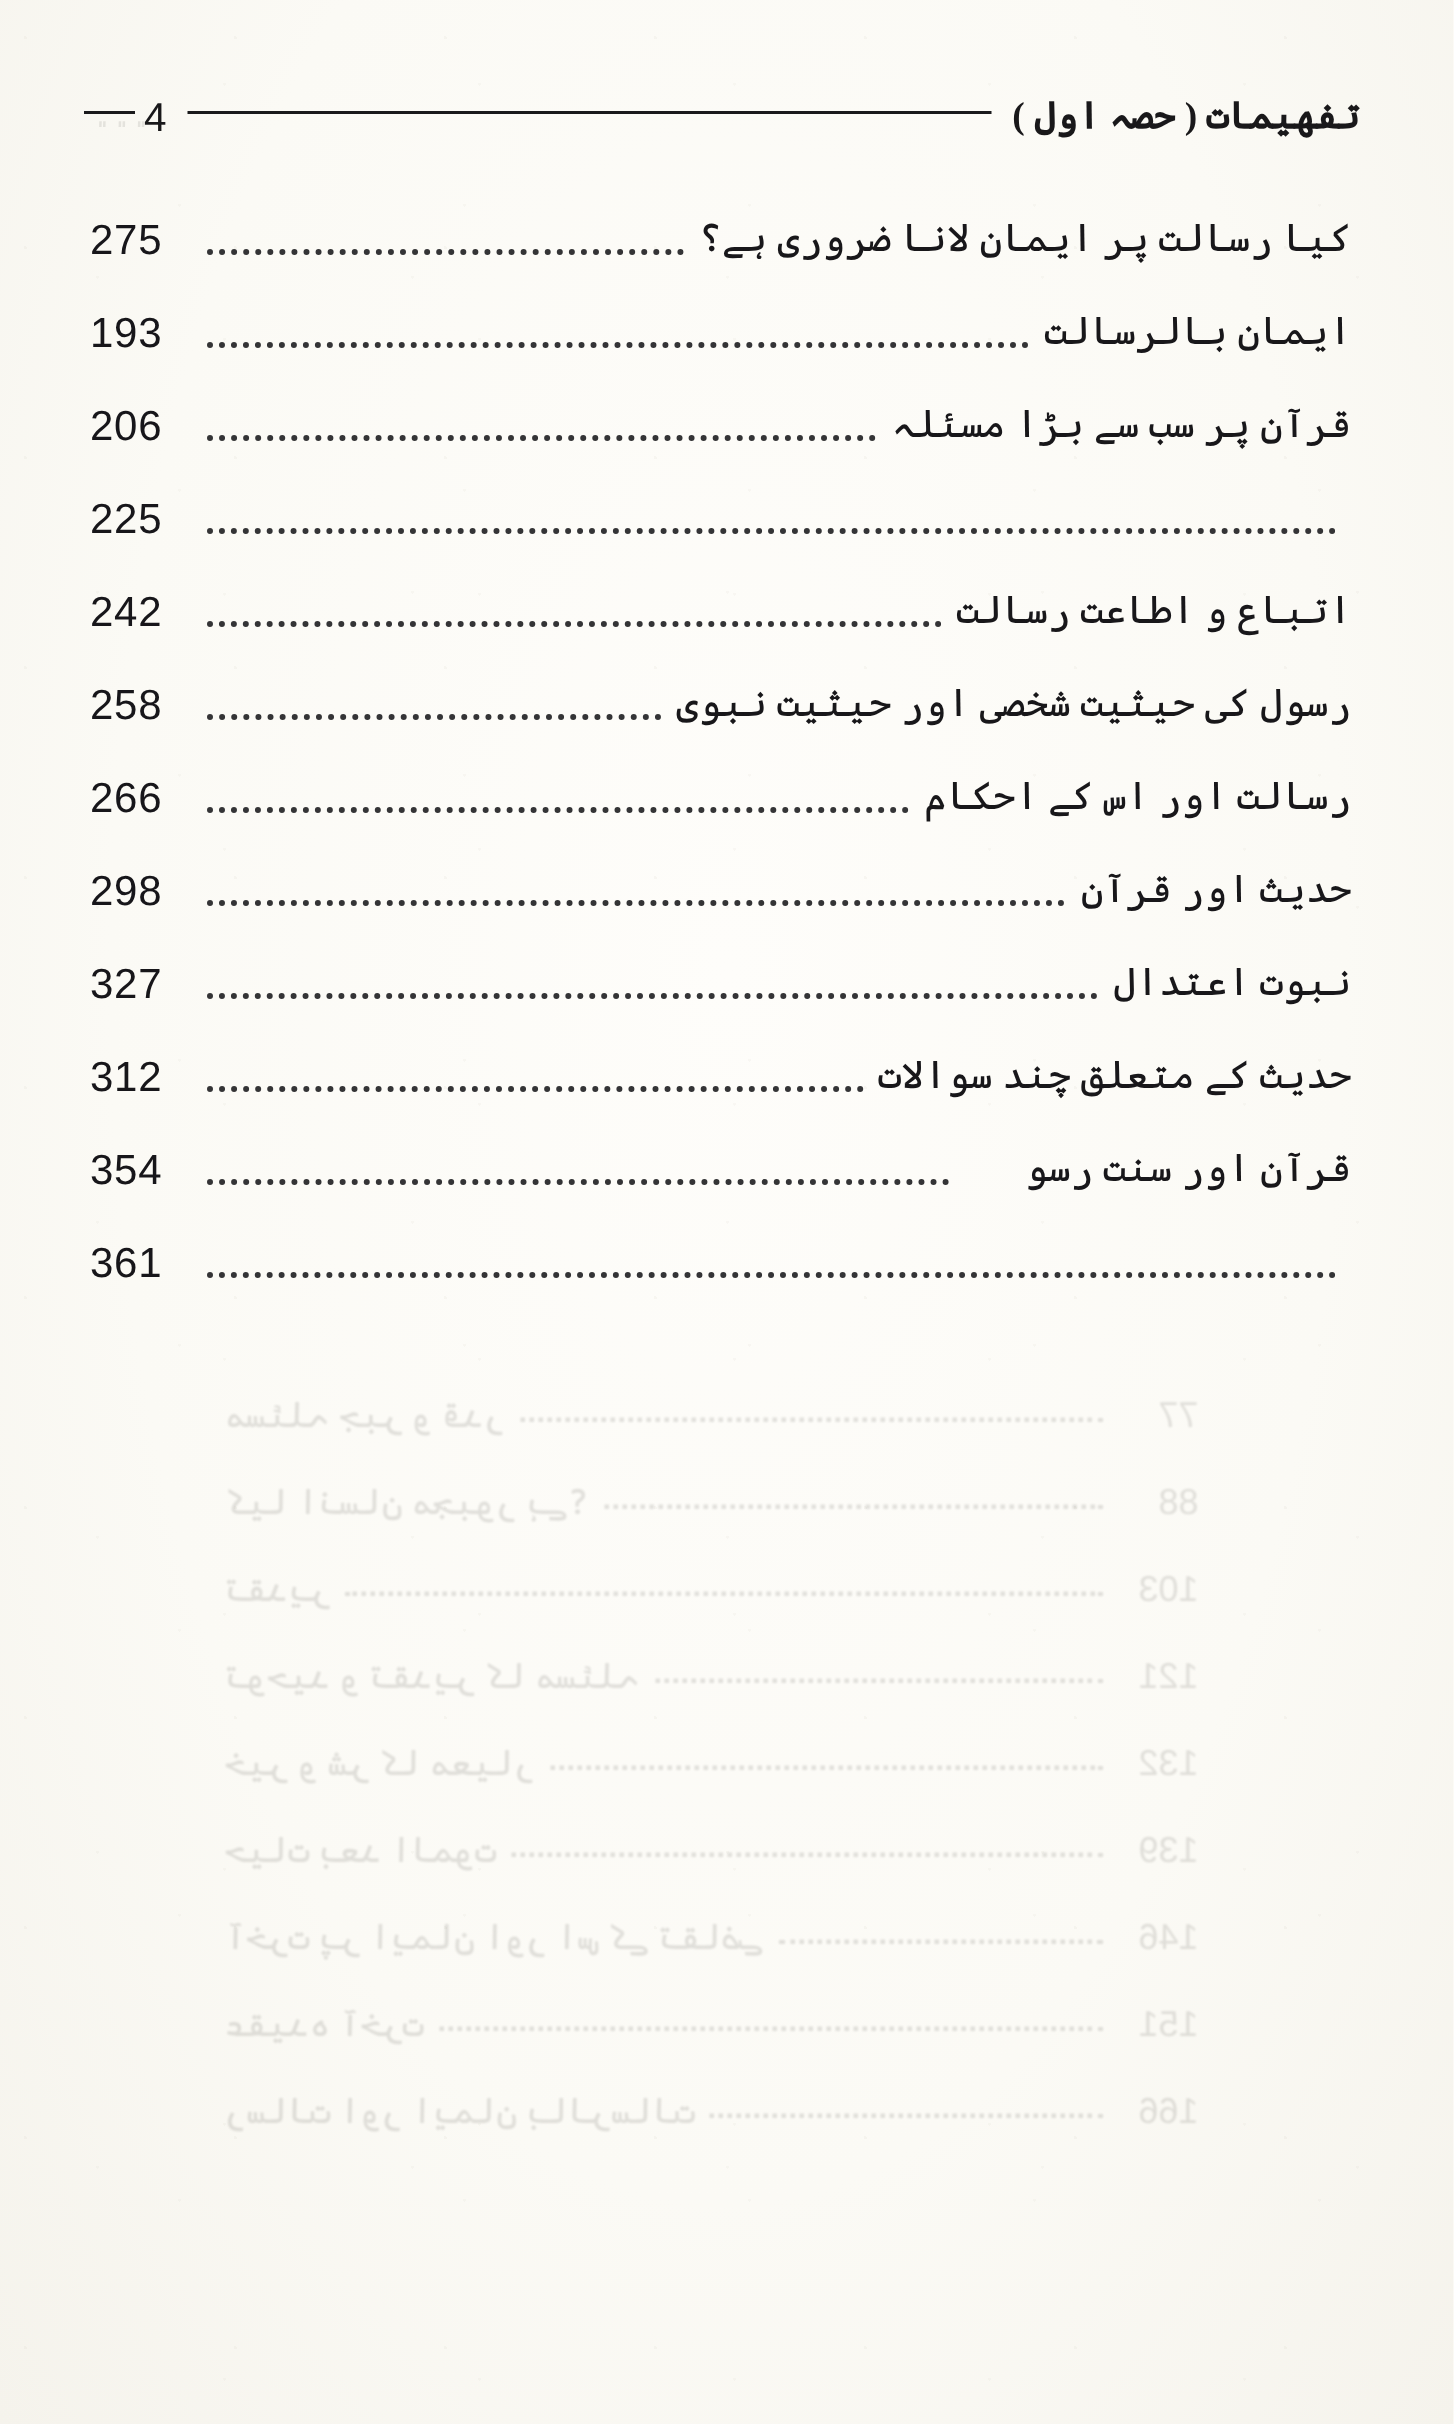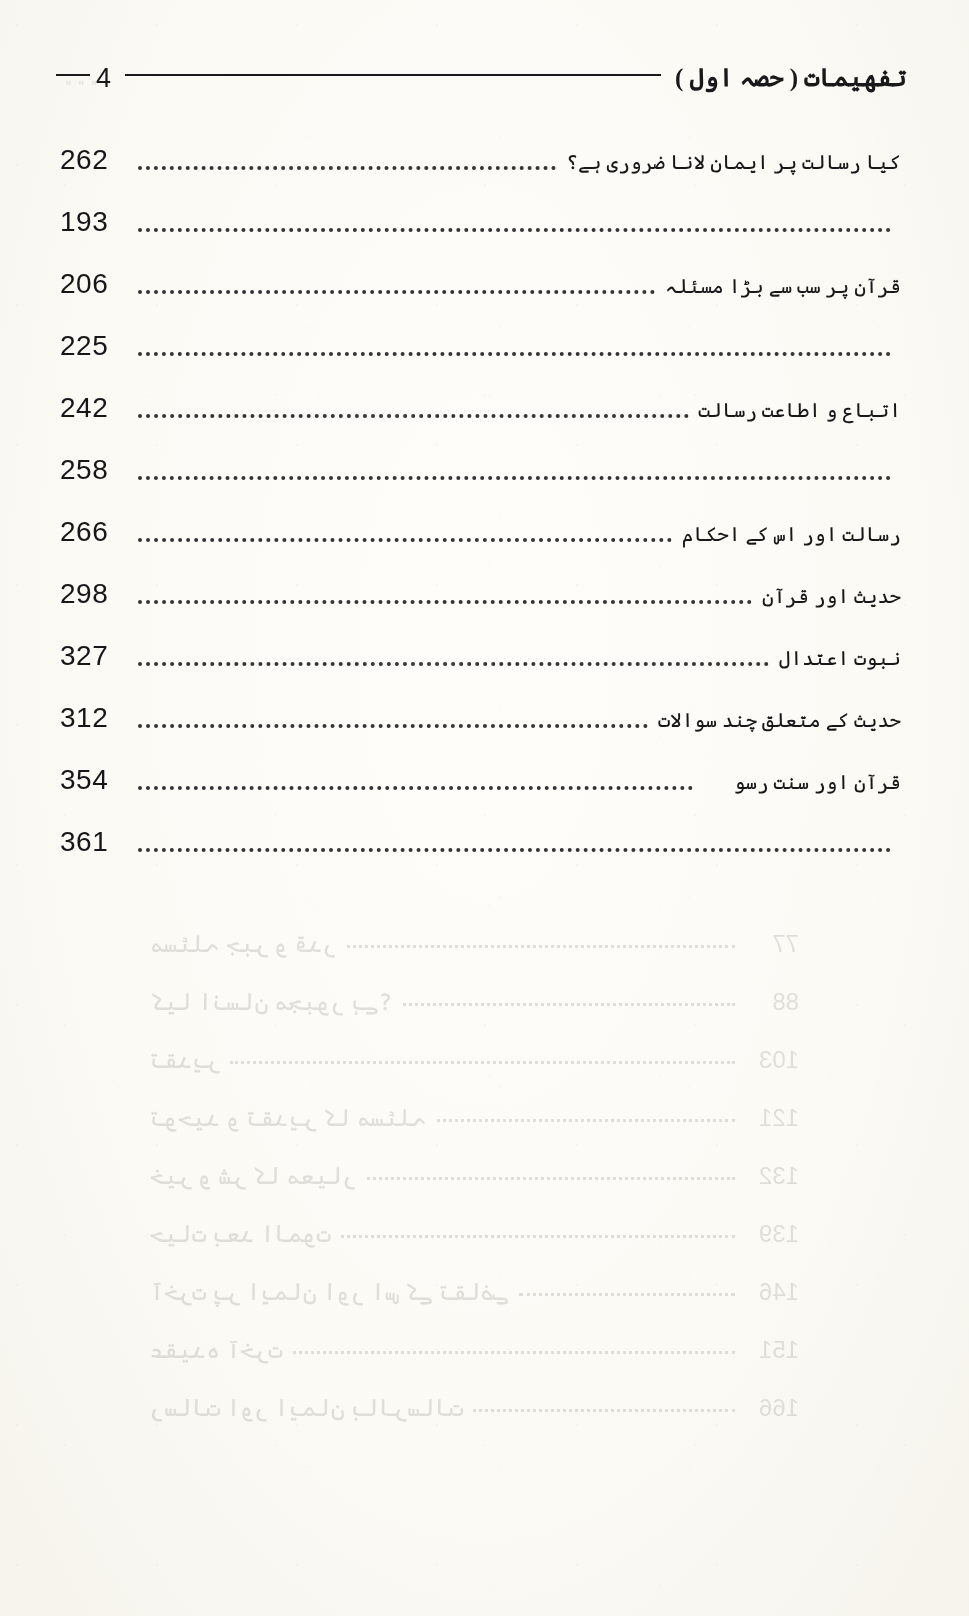--- a/index.html
+++ b/index.html
@@ -86,21 +86,21 @@
     left: 60px;
     right: 68px;
   }
   .toc-row {
     display: flex;
     align-items: flex-end;
     direction: rtl;
     height: 62px;
   }
   .toc-title {
-    font-size: 20px;
+    font-size: 26px;
     line-height: 1.15;
     color: #18171a;
     white-space: nowrap;
     padding-bottom: 8px;
     font-family: "Liberation Serif", serif;
   }
   .dots {
     flex: 1 1 auto;
     margin: 0 10px 12px 12px;
     height: 6px;
@@ -180,24 +180,25 @@
       <span class="page-num-head">4</span>
       <span class="rule-short"></span>
     </div>
   </div>
 
   <div class="toc">
 
     <div class="toc-row">
       <span class="toc-title">کیا رسالت پر ایمان لانا ضروری ہے؟</span>
       <span class="dots"></span>
-      <span class="toc-page">262</span>
-    </div>
-
-    <div class="toc-row">
+      <span class="toc-page">275</span>
+    </div>
+
+    <div class="toc-row">
+      <span class="toc-title">ایمان بالرسالت</span>
       <span class="dots"></span>
       <span class="toc-page">193</span>
     </div>
 
     <div class="toc-row">
       <span class="toc-title">قرآن پر سب سے بڑا مسئلہ</span>
       <span class="dots"></span>
       <span class="toc-page">206</span>
     </div>
 
@@ -206,20 +207,21 @@
       <span class="toc-page">225</span>
     </div>
 
     <div class="toc-row">
       <span class="toc-title">اتباع و اطاعت رسالت</span>
       <span class="dots"></span>
       <span class="toc-page">242</span>
     </div>
 
     <div class="toc-row">
+      <span class="toc-title">رسول کی حیثیت شخصی اور حیثیت نبوی</span>
       <span class="dots"></span>
       <span class="toc-page">258</span>
     </div>
 
     <div class="toc-row">
       <span class="toc-title">رسالت اور اس کے احکام</span>
       <span class="dots"></span>
       <span class="toc-page">266</span>
     </div>
 

